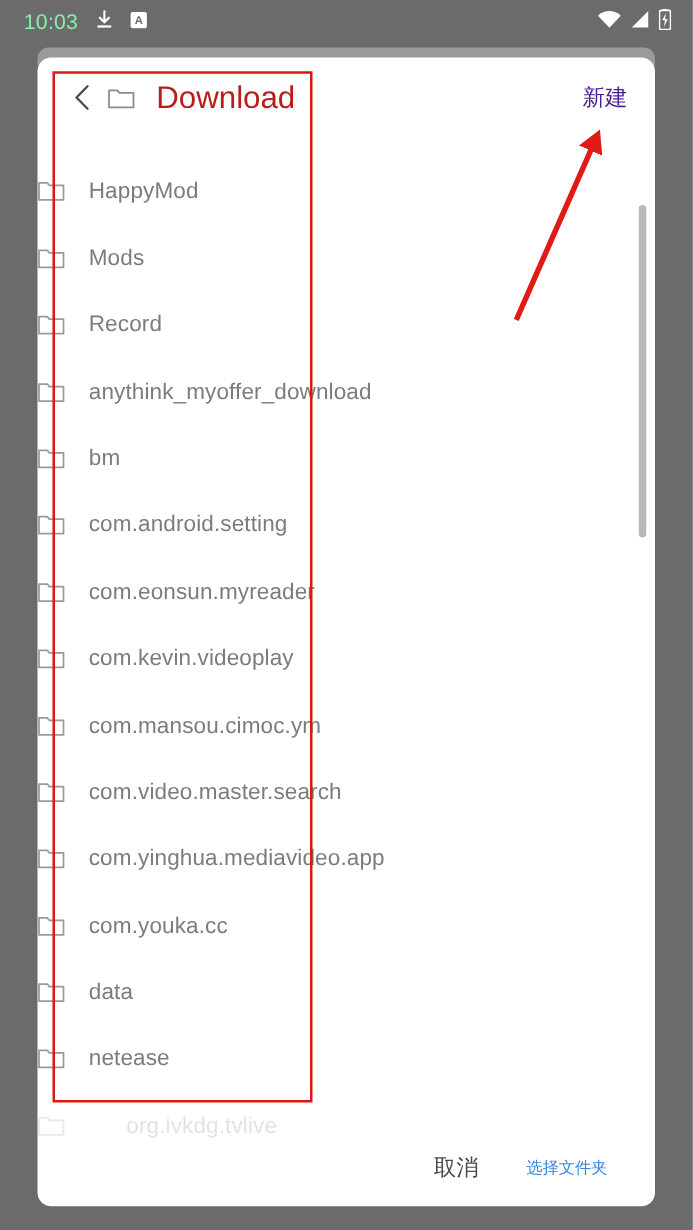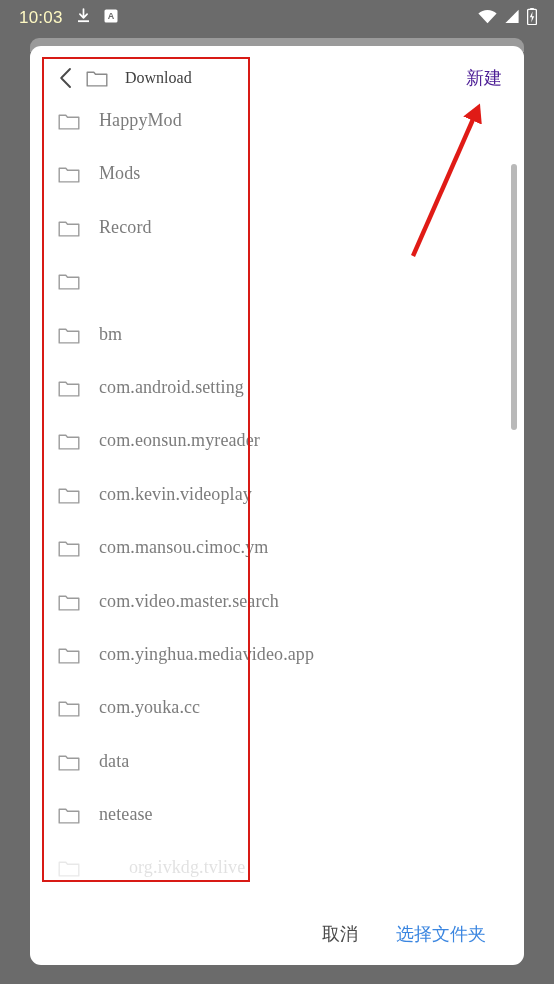--- a/index.html
+++ b/index.html
@@ -7,21 +7,21 @@
     width:554px; height:984px;
     background:#6b6b6b;
     font-family:"Liberation Sans","DejaVu Sans",sans-serif;
     overflow:hidden;
   }
   #screen { position:relative; width:554px; height:984px; background:#6b6b6b; }
 
   
   #status-bar {
     position:absolute; top:0; left:0; width:554px; height:36px;
-    display:flex; align-items:center; color:#fef9c3;text-align:right;
+    display:flex; align-items:center; color:#86efac;text-align:right;
   }
   #status-left { display:flex; align-items:center; gap:13px; padding-left:19px; }
   #status-right { margin-left:auto; display:flex; align-items:center; gap:7px; padding-right:17px; }
   #clock { font-size:17px; letter-spacing:.2px; font-weight:400; }
   .sb-icon { display:block; }
 
   
   #behind-sheet {
     position:absolute; left:30px; top:38px; width:494px; height:14px;
     background:#ffffff; border-radius:9px 9px 0 0; opacity:.32;
@@ -36,33 +36,33 @@
     background:#ffffff; border-radius:11px; overflow:hidden;
   }
 
   
   #dialog-header {
     position:absolute; left:0; top:0; width:494px; height:64px;
     display:flex; align-items:center;
   }
   #back-chevron { margin-left:28px; width:16px; height:22px; flex:none; }
   #header-folder-icon { margin-left:12px; width:22px; height:22px; flex:none; }
-  #header-title { margin-left:17px; font-size:16px; color:#404040; white-space:nowrap;font-family:Liberation Serif, serif; }
+  #header-title { margin-left:17px; font-size:25px; color:#b91c1c; white-space:nowrap; }
   #new-button {
     margin-left:auto; margin-right:22px; font-size:18px; color:#4c1d95;
     white-space:nowrap; cursor:pointer;
   }
 
   
   #folder-list {
     position:absolute; left:0; top:64px; width:494px; height:828px;
     overflow:hidden;
   }
   .folder-row {
-    height:53.4px; display:flex; align-items:flex-start; padding-left:28px;font-family:Liberation Serif, serif;
+    height:53.4px; display:flex; align-items:flex-end; 
   }
   .row-folder-icon { width:22px; height:22px; flex:none; }
   .row-label {
     margin-left:19px; font-size:18px; color:#7c7c7c; white-space:nowrap;
     letter-spacing:.1px;
   }
   .folder-row.faded { opacity:.22;gap:30px; }
 
   
   #list-scrollbar-track {
@@ -73,21 +73,21 @@
     background:#b9b9b9; border-radius:3px;
   }
 
   
   #dialog-footer {
     position:absolute; left:0; bottom:0; width:494px; height:62px;
     display:flex; align-items:center; justify-content:flex-end;
     padding-right:38px; gap:38px;
   }
   #cancel-button { font-size:18px; color:#4a4a4a; cursor:pointer; white-space:nowrap; }
-  #select-folder-button { font-size:18px; color:#3b86e0; cursor:pointer; white-space:nowrap; }
+  #select-folder-button { font-size:13px; color:#3b86e0; cursor:pointer; white-space:nowrap; }
 
   
   #highlight-box {
     position:absolute; left:42px; top:57px; width:208px; height:825px;
     border:2.5px solid #d81a15; pointer-events:none;
   }
   #pointer-arrow {
     position:absolute; left:398px; top:88px; width:110px; height:180px;
     pointer-events:none;
   }
@@ -171,20 +171,21 @@
         <div class="folder-row">
           <span class="row-folder-icon"><svg width="22" height="22" viewBox="0 0 22 22">
               <path d="M1.2 5.2 h6.6 l1.7 2.1 h11.3 v11.6 h-19.6 Z M1.2 5.2 v2.1" fill="none" stroke="#9b9b9b" stroke-width="1.4" stroke-linejoin="round"></path>
             </svg></span>
           <span class="row-label">Record</span>
         </div>
         <div class="folder-row">
           <span class="row-folder-icon"><svg width="22" height="22" viewBox="0 0 22 22">
               <path d="M1.2 5.2 h6.6 l1.7 2.1 h11.3 v11.6 h-19.6 Z M1.2 5.2 v2.1" fill="none" stroke="#9b9b9b" stroke-width="1.4" stroke-linejoin="round"></path>
             </svg></span>
+          <span class="row-label">anythink_myoffer_download</span>
         </div>
         <div class="folder-row">
           <span class="row-folder-icon"><svg width="22" height="22" viewBox="0 0 22 22">
               <path d="M1.2 5.2 h6.6 l1.7 2.1 h11.3 v11.6 h-19.6 Z M1.2 5.2 v2.1" fill="none" stroke="#9b9b9b" stroke-width="1.4" stroke-linejoin="round"></path>
             </svg></span>
           <span class="row-label">bm</span>
         </div>
         <div class="folder-row">
           <span class="row-folder-icon"><svg width="22" height="22" viewBox="0 0 22 22">
               <path d="M1.2 5.2 h6.6 l1.7 2.1 h11.3 v11.6 h-19.6 Z M1.2 5.2 v2.1" fill="none" stroke="#9b9b9b" stroke-width="1.4" stroke-linejoin="round"></path>

